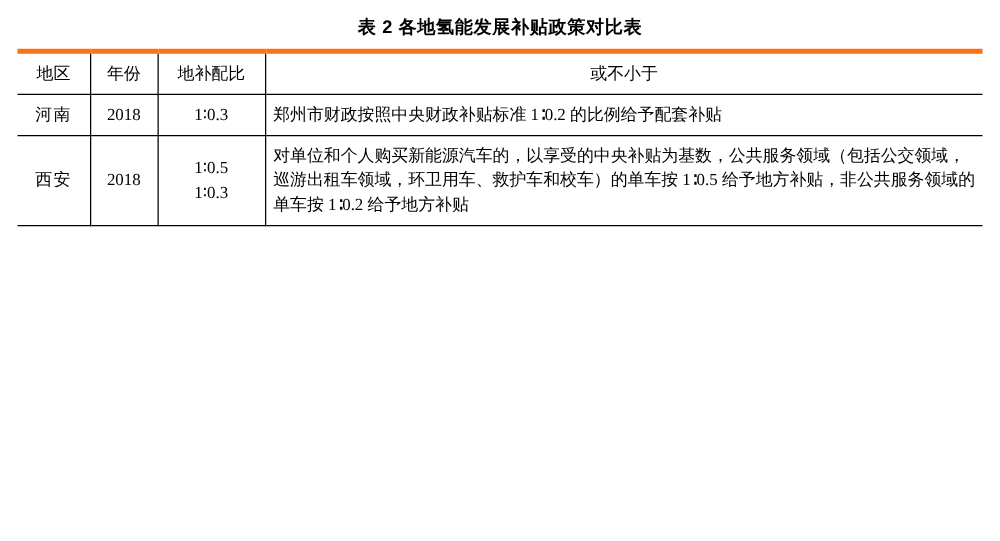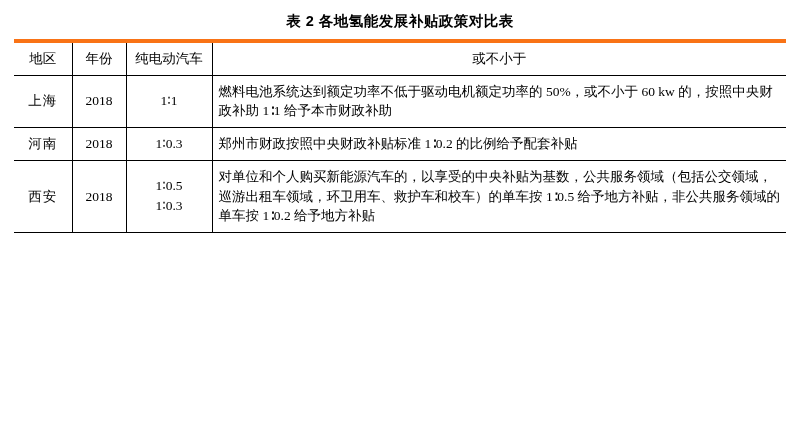--- a/index.html
+++ b/index.html
@@ -91,34 +91,26 @@
     <colgroup>
       <col class="c-region">
       <col class="c-year">
       <col class="c-ratio">
       <col class="c-desc">
     </colgroup>
     <thead>
       <tr>
         <th class="sep">地区</th>
         <th class="sep">年份</th>
-        <th class="sep">纯电动汽车</th>
+        <th class="sep">地补配比</th>
         <th>或不小于</th>
       </tr>
     </thead>
     <tbody>
 
-      <tr>
-        <td class="sep cell-center region-text">上海</td>
-        <td class="sep cell-center">2018</td>
-        <td class="sep cell-center">
-          <span class="ratio-multi">1∶1</span>
-        </td>
-        <td class="cell-desc">燃料电池系统达到额定功率不低于驱动电机额定功率的 50%，或不小于 60 kw 的，按照中央财政补助 1∶1 给予本市财政补助</td>
-      </tr>
 
 
 
       <tr>
         <td class="sep cell-center region-text">河南</td>
         <td class="sep cell-center">2018</td>
         <td class="sep cell-center">
           <span class="ratio-multi">1∶0.3</span>
         </td>
         <td class="cell-desc">郑州市财政按照中央财政补贴标准 1∶0.2 的比例给予配套补贴</td>

